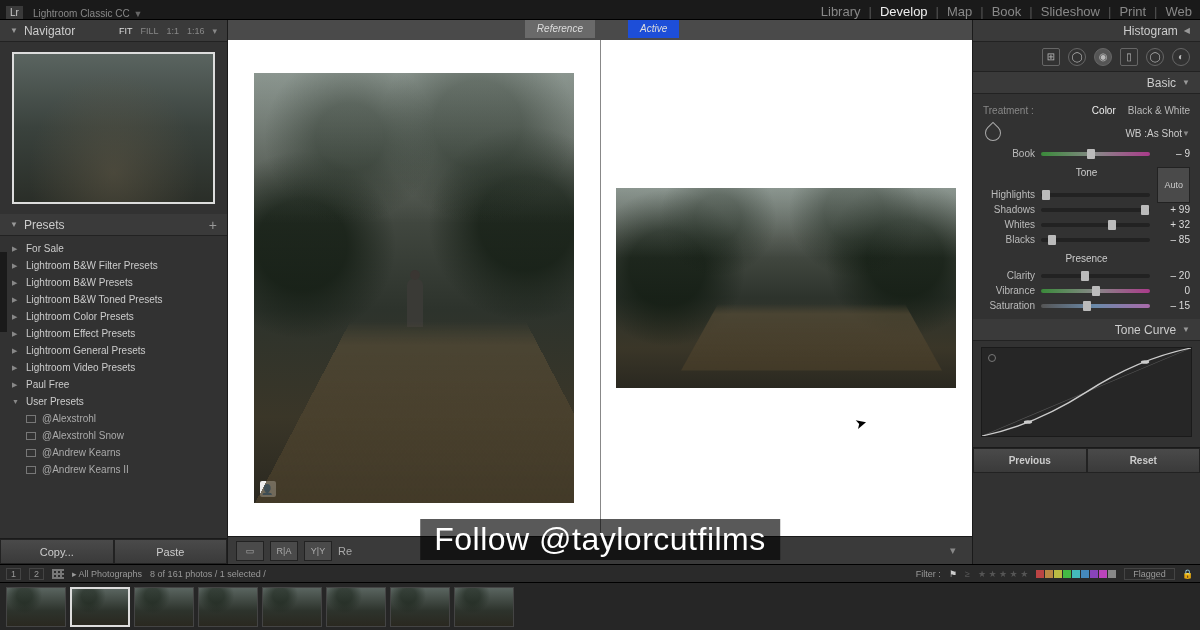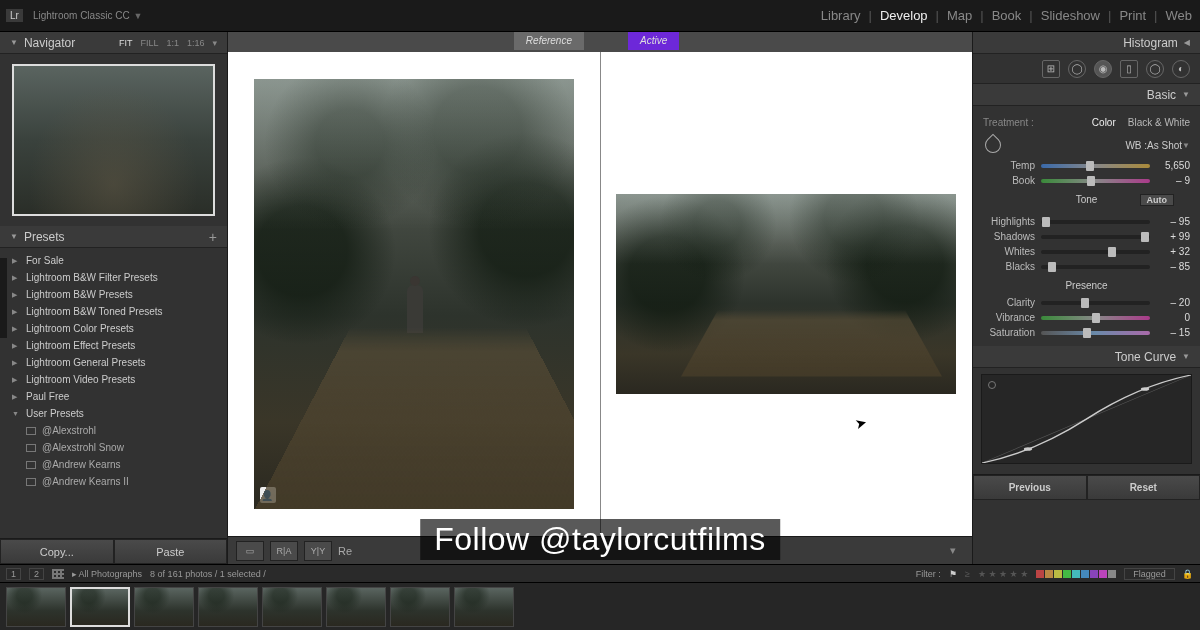--- a/index.html
+++ b/index.html
@@ -1,21 +1,21 @@
 <!DOCTYPE html>
 <html><head>
 <meta charset="utf-8">
 <style>
 * { margin: 0; padding: 0; box-sizing: border-box; font-family: -apple-system, "Helvetica Neue", Arial, sans-serif; }
 body { background: #000; width: 1200px; height: 630px; overflow: hidden; color: #b8b8b8; font-size: 11px; user-select: none; }
 
 .app { display: flex; flex-direction: column; height: 100%; background: #2a2a2a; }
 
 
-.topbar { height: 32px; background: #1a1a1a; display: flex; align-items: center; padding: 0 6px; border-bottom: 1px solid #000; }
+.topbar { height: 20px; background: #1a1a1a; display: flex; align-items: flex-end; padding: 0 6px; border-bottom: 1px solid #000; }
 .topbar .logo { background: #3a3a3a; color: #ccc; font-size: 10px; padding: 1px 4px; margin-right: 10px; }
 .topbar .title { color: #888; font-size: 10px; }
 .topbar .modules { margin-left: auto; display: flex; gap: 4px; font-size: 13px; }
 .topbar .modules span { color: #888; padding: 0 2px; }
 .topbar .modules span.active { color: #eee; }
 .topbar .modules .sep { color: #555; }
 
 
 .main { display: flex; flex: 1; min-height: 0; }
 
@@ -37,22 +37,22 @@
 
 .left-btns { display: flex; height: 26px; border-top: 1px solid #1a1a1a; }
 .left-btns button { flex: 1; background: linear-gradient(180deg, #4a4a4a, #3a3a3a); border: 1px solid #222; color: #ccc; font-size: 11px; }
 
 .collapse-tab { position: absolute; left: -1px; top: 50%; width: 8px; height: 80px; background: #1a1a1a; transform: translateY(-50%); }
 
 
 .center { flex: 1; display: flex; flex-direction: column; background: #fff; min-width: 0; position: relative; }
 .center-tabs { height: 20px; background: #4a4a4a; display: flex; position: relative; }
 .ctab { position: absolute; height: 18px; padding: 0 12px; background: #6a6a6a; color: #ddd; font-size: 10px; line-height: 18px; font-style: italic; }
-.ctab.ref { right: 50%; margin-right: 16px; }
-.ctab.act { left: 50%; margin-left: 28px; background: #6d28d9; }
+.ctab.ref { right: 50%; margin-right: 5px; }
+.ctab.act { left: 50%; margin-left: 28px; background: #1d4ed8; }
 .compare { flex: 1; display: flex; background: #fff; position: relative; }
 .compare .half { flex: 1; display: flex; align-items: center; justify-content: center; padding: 12px; position: relative; }
 .compare .divider { width: 1px; background: #888; }
 .photo { background: linear-gradient(180deg, #6a756e 0%, #4a5048 25%, #2d332c 55%, #3a3628 80%, #2a2820 100%); position: relative; overflow: hidden; }
 .photo.ref { width: 320px; height: 430px; }
 .photo.act { width: 340px; height: 200px; }
 .photo::before { content:""; position:absolute; inset:0; background:
   linear-gradient(180deg, rgba(200,210,205,0.35) 0%, transparent 35%),
   radial-gradient(circle at 30% 15%, rgba(20,30,20,0.6) 0 8%, transparent 20%),
   radial-gradient(circle at 70% 12%, rgba(20,30,20,0.6) 0 10%, transparent 22%),
@@ -98,21 +98,21 @@
 .slider-row { display:flex; align-items:center; height:15px; gap:6px; }
 .slider-row .sl-lbl { width:52px; text-align:right; color:#bbb; }
 .slider-row .track { flex:1; height:4px; background:#222; border-radius:2px; position:relative; }
 .slider-row .track.temp { background: linear-gradient(90deg,#3a6aaa,#888,#aa8a3a); }
 .slider-row .track.tint { background: linear-gradient(90deg,#3a8a3a,#888,#aa3a8a); }
 .slider-row .track.sat { background: linear-gradient(90deg,#555,#6a8aaa,#aa6aaa); }
 .slider-row .thumb { position:absolute; top:-3px; width:8px; height:10px; background:#bbb; border-radius:1px; transform:translateX(-50%); }
 .slider-row .val { width:34px; text-align:right; color:#ddd; }
 
 .section-lbl { text-align:center; color:#ccc; margin:4px 0 2px; position:relative; }
-.section-lbl .auto { position:absolute; right:16px; top:0; background:#4a4a4a; padding:0 6px; border:1px solid #222; font-size:9px;font-weight:bold; }
+.section-lbl .auto { position:absolute; right:0; top:0; background:#4a4a4a; padding:12px 6px; border:1px solid #222; font-size:9px; }
 
 .tone-curve { height: 90px; margin: 6px 8px; background:#262626; border:1px solid #1a1a1a; position:relative; }
 .tone-curve svg { width:100%; height:100%; }
 .tc-dot { position:absolute; left:6px; top:6px; width:8px; height:8px; border:1px solid #777; border-radius:50%; }
 
 .right-btns { display:flex; height:26px; border-top:1px solid #1a1a1a; margin-top:4px; }
 .right-btns button { flex:1; background:linear-gradient(180deg,#4a4a4a,#3a3a3a); border:1px solid #222; color:#ccc; font-size:10px;font-weight:bold; }
 
 
 .secbar { height:18px; background:#2a2a2a; border-top:1px solid #000; display:flex; align-items:center; padding:0 6px; gap:8px; font-size:9px; color:#999; }
@@ -257,27 +257,20 @@
               <span>Black &amp; White</span>
             </div>
         </div>
         <div class="wb-row">
           <div class="eyedrop"></div>
           <span class="wbl">WB :</span>
           <span class="wb-sel">As Shot</span>
           <span class="tri2">▼</span>
         </div>
         <div id="sliders1">
-            <div class="slider-row">
-              <span class="sl-lbl">Temp</span>
-              <div class="track temp">
-                <div class="thumb" style="left:45%"></div>
-              </div>
-              <span class="val">5,650</span>
-            </div>
             <div class="slider-row">
               <span class="sl-lbl">Book</span>
               <div class="track tint">
                 <div class="thumb" style="left:46%"></div>
               </div>
               <span class="val">– 9</span>
             </div>
           </div>
         <div class="section-lbl">
           <span>Tone</span>

